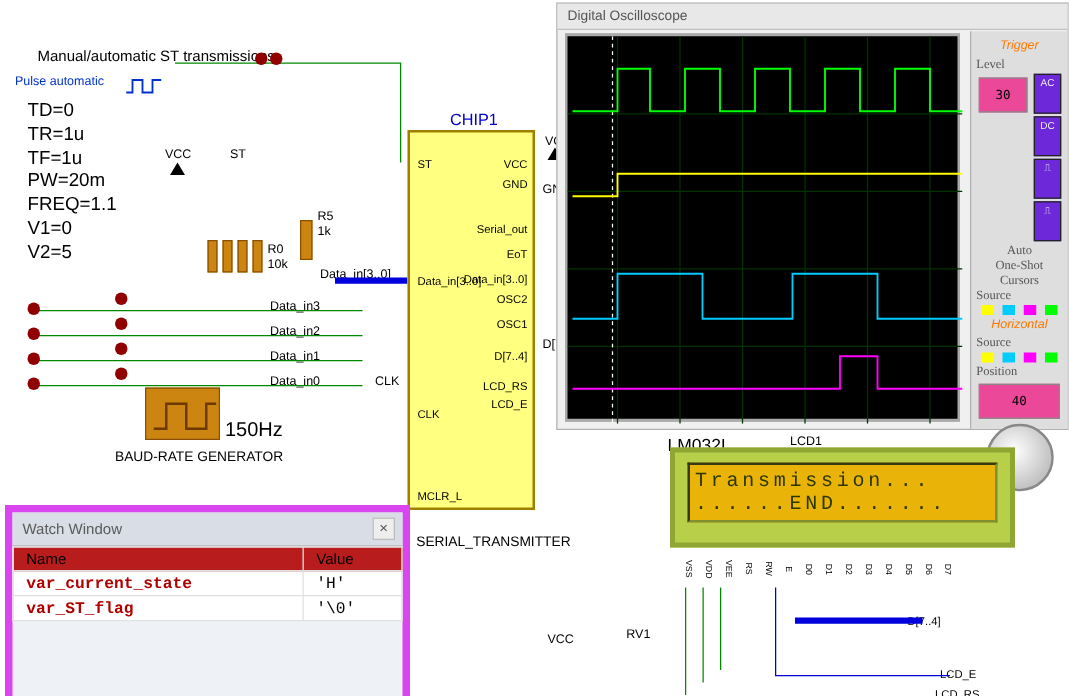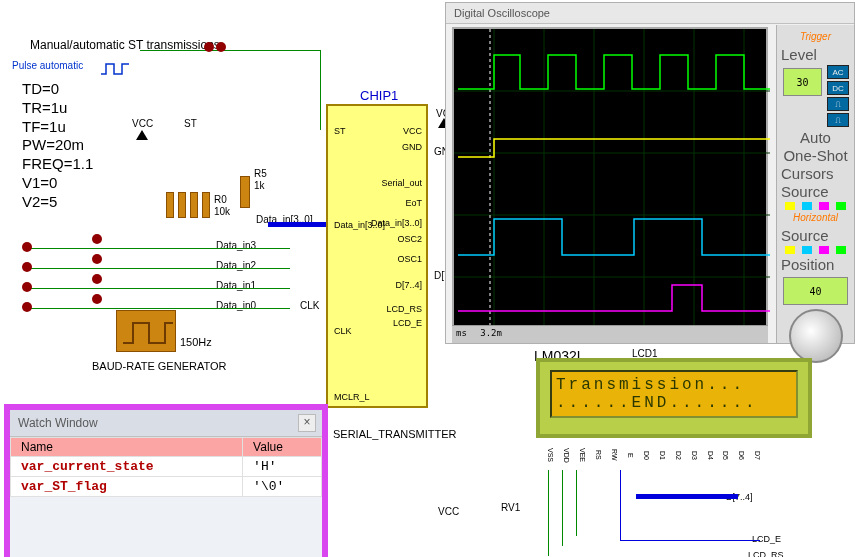--- a/index.html
+++ b/index.html
@@ -22,42 +22,42 @@
 
 
 .watch-window {
   position:absolute; left:4px; top:404px; width:324px; height:168px;
   background:#eef2f7; border:6px solid #d946ef;
 }
 .watch-title { background:#d8dde6; padding:6px 8px; color:#5a5a5a; font-size:12px; border-bottom:1px solid #c0c0c0; position:relative;}
 .watch-close {position:absolute; right:6px; top:4px; width:18px; height:18px; border:1px solid #bbb; background:#eee; text-align:center; line-height:14px; color:#555;}
 .watch-table { width:100%; border-collapse:collapse; background:#fff;}
 .watch-table th, .watch-table td { text-align:left; padding:2px 10px; font-family: "Courier New", monospace; font-size:13px; border:1px solid #e0e0e0;}
-.watch-table th { background:#fca5a5; font-weight:normal; font-family:Arial; font-size:12px;}
+.watch-table th { background:#b91c1c; font-weight:normal; font-family:Arial; font-size:12px;}
 .watch-table td.name { color:#b00000; font-weight:bold;}
 .watch-table td.val { color:#000;}
 
 
 .scope {
   position:absolute; left:445px; top:2px; width:410px; height:342px;
   background:#f0f0f0; border:1px solid #b0b0b0;
 }
 .scope-title { padding:4px 8px; background:#e8e8e8; color:#555; font-size:11px; border-bottom:1px solid #c0c0c0;}
 .scope-screen {
   position:absolute; left:6px; top:24px; width:316px; height:310px;
   background:#000; border:2px solid #aaa;
 }
 .scope-panel {
   position:absolute; right:0; top:22px; width:78px; bottom:0;
   background:#dedede; border-left:1px solid #b0b0b0; padding:4px;
 }
 .scope-panel .hdr { color:#ff7800; font-size:10px; margin:2px 0 4px; text-align:center; font-style:italic;}
-.scope-panel .sub { color:#555; font-size:15px; margin:1px 0;}
-.scope-btn { display:inline-block; width:22px; height:14px; background:#0369a1; color:#eee; font-size:8px; text-align:center; line-height:14px; margin:1px; border:1px solid #222;}
-.scope-slider { background:#bef264; height:28px; margin:4px 2px; border:1px solid #888; text-align:center; font-family:monospace; font-size:10px; line-height:28px;}
+.scope-panel .sub { color:#555; font-size:10px; margin:1px 0;font-family:Liberation Serif, serif;}
+.scope-btn { display:inline-block; width:22px; height:32px; background:#6d28d9; color:#eee; font-size:8px; text-align:center; line-height:14px; margin:1px; border:1px solid #222;}
+.scope-slider { background:#ec4899; height:28px; margin:4px 2px; border:1px solid #888; text-align:center; font-family:monospace; font-size:10px; line-height:28px;}
 .scope-src { display:flex; justify-content:space-around; margin:2px 0;}
 .scope-src span { width:10px; height:8px; display:block; }
 .scope-src .a{background:#ff0;} .scope-src .b{background:#0cf;} .scope-src .c{background:#f0f;} .scope-src .d{background:#0f0;}
 .scope-dial { width:54px; height:54px; border-radius:50%; background:radial-gradient(circle at 40% 40%, #fff, #aaa); border:2px solid #888; margin:4px auto;}
 .scope-grid { stroke:#030; stroke-width:1;}
 .scope-status{position:absolute; left:6px; bottom:0; width:316px; height:18px; background:#c8c8c8; border-top:1px solid #999; font-size:9px; font-family:monospace; padding:2px 4px;}
 
 
 .lcd-box {
   position:absolute; left:536px; top:358px; width:276px; height:80px;
@@ -75,21 +75,21 @@
   position:absolute; left:326px; top:104px; width:102px; height:304px;
   background:#ffff80; border:2px solid #a08000;
 }
 .chip-title { position:absolute; left:360px; top:88px; font-size:13px; color:#00c;text-align:right;}
 .chip-name { position:absolute; left:333px; top:428px; font-size:11px; color:#000;}
 .chip-pin { position:absolute; font-size:9px; color:#000;}
 
 
 .baud-box { position:absolute; left:116px; top:310px; width:60px; height:42px; background:#cc8510; border:1px solid #8a5000;}
 .baud-wave { stroke:#6d3a00; stroke-width:2; fill:none;}
-.baud-label { position:absolute; left:180px; top:336px; font-size:11px; color:#000;}
+.baud-label { position:absolute; left:180px; top:336px; font-size:16px; color:#000;}
 .baud-cap { position:absolute; left:92px; top:360px; font-size:11px; color:#000;}
 
 
 .sch-label { position:absolute; font-size:10px; color:#000;}
 .wire { position:absolute; background:#008800; }
 .wire-b { position:absolute; background:#0000dd; }
 .wire-thick { position:absolute; background:#0000dd; height:5px;}
 .switch-dot { position:absolute; width:10px; height:10px; border-radius:50%; background:#900000;}
 .resistor { position:absolute; width:10px; height:32px; background:#cc8510; border:1px solid #8a5000;}
 .vcc-arrow { position:absolute; width:0; height:0; border-left:6px solid transparent; border-right:6px solid transparent; border-bottom:10px solid #000;}
@@ -234,41 +234,37 @@
 
       <path d="M4 60 H40 V26 H66 V60 H94 V26 H122 V60 H150 V26 H178 V60 H206 V26 H234 V60 H262 V26 H290 V60 H316" stroke="#0f0" fill="none" stroke-width="1.5"></path>
 
       <path d="M4 128 H40 V110 H316" stroke="#ff0" fill="none" stroke-width="1.5"></path>
 
       <path d="M4 226 H40 V190 H108 V226 H180 V190 H248 V226 H316" stroke="#0cf" fill="none" stroke-width="1.5"></path>
 
       <path d="M4 282 H218 V256 H248 V282 H316" stroke="#f0f" fill="none" stroke-width="1.5"></path>
     </svg>
   </div>
-  <div class="scope-status">
-    <span>ms</span>
-    <span style="margin-left:8px">3.2m</span>
-  </div>
   <div class="scope-panel">
     <div class="hdr">Trigger</div>
     <div class="sub">Level</div>
     <div style="display:flex;gap:2px">
       <div class="scope-slider" style="flex:1">
         <span>30</span>
       </div>
       <div style="display:flex;flex-direction:column">
         <span class="scope-btn">AC</span>
         <span class="scope-btn">DC</span>
         <span class="scope-btn">⎍</span>
         <span class="scope-btn">⎍</span>
       </div>
     </div>
     <div class="sub" style="text-align:center">Auto</div>
     <div class="sub" style="text-align:center">One-Shot</div>
-    <div class="sub" style="text-align:left">Cursors</div>
+    <div class="sub" style="text-align:center">Cursors</div>
     <div class="sub">Source</div>
     <div class="scope-src">
           <span class="a"></span>
           <span class="b"></span>
           <span class="c"></span>
           <span class="d"></span>
         </div>
     <div class="hdr">Horizontal</div>
     <div class="sub">Source</div>
     <div class="scope-src">

